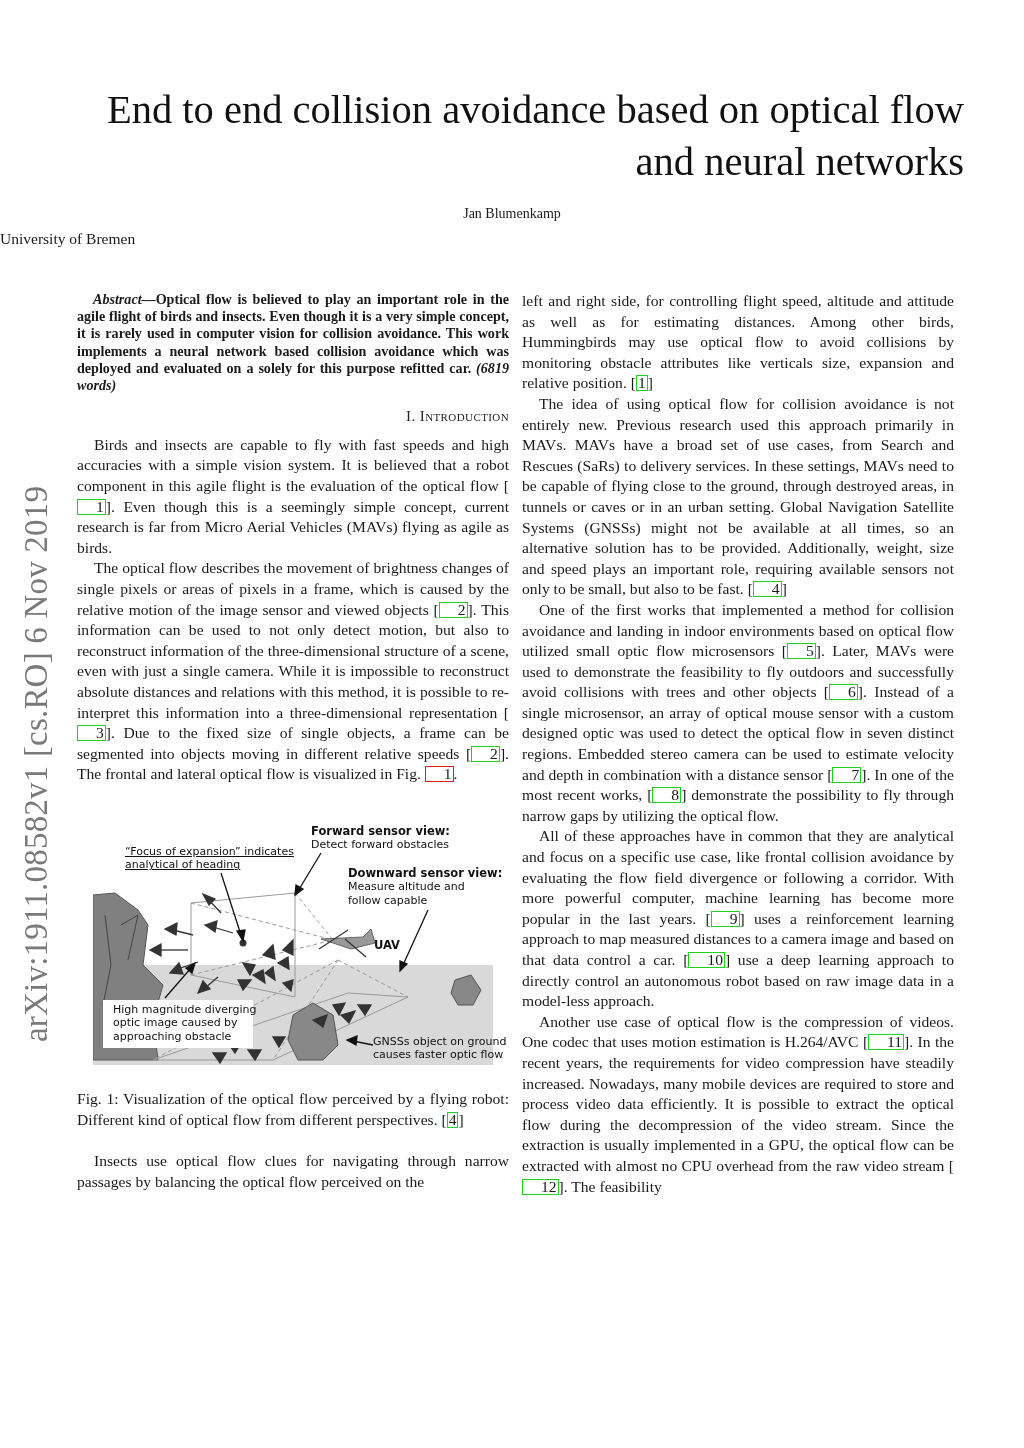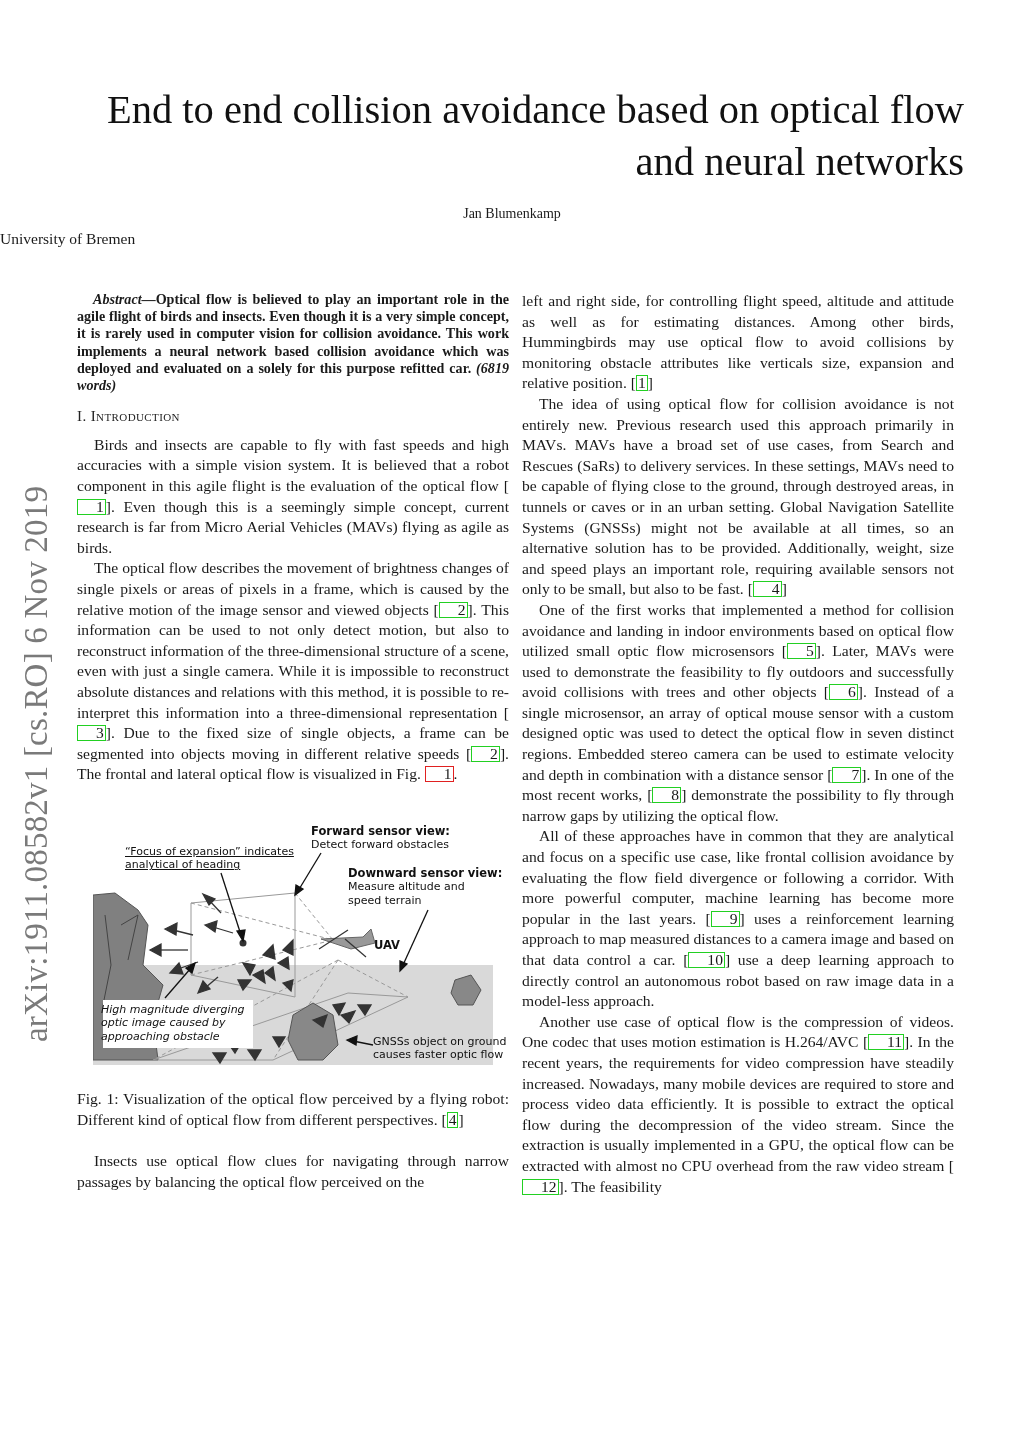--- a/index.html
+++ b/index.html
@@ -17,21 +17,21 @@
     position: absolute; left: 18px; top: 1042px;
     transform: rotate(-90deg); transform-origin: 0 0;
     font-size: 33px; color: #7a7a7a; white-space: nowrap; letter-spacing: 0.2px;
   }
   .col { position: absolute; width: 432px; font-size: 15.6px; line-height: 20.6px; text-align: justify; }
   .col.left { left: 70px; top: 291px; margin-left: 7px; }
   .col.right { left: 522px; top: 291px; }
   .abstract { font-weight: bold; font-size: 14.1px; line-height: 17.2px; text-indent: 16px; margin: 0; }
   .abstract i { font-weight: bold; }
   .section-head {
-    text-align: left; font-size: 15px; margin: 12px 0 8px 0; letter-spacing: 0.4px; color: #222;
+    text-align: right; font-size: 15px; margin: 12px 0 8px 0; letter-spacing: 0.4px; color: #222;
   }
   .section-head .sc { font-variant: small-caps; }
   p { margin: 0; text-indent: 17px; }
   p.noindent { text-indent: 0; }
   .cite { border: 1.2px solid #22d022; padding: 0 1px; line-height: 14px; display: inline-block; }
   .cite.red { border-color: #e02020; }
   .figure {
     width: 400px; height: 250px; margin: 30px 0 0 16px; position: relative;
     font-family: "DejaVu Sans", sans-serif;
   }
@@ -128,23 +128,23 @@
           <polygon points="307,156 307,146 314,149"></polygon>
         <line x1="72" y1="183" x2="98" y2="153"></line>
           <polygon points="102,148 99,158 93,153"></polygon>
         <line x1="280" y1="230" x2="260" y2="226"></line>
           <polygon points="254,225 264,221 263,230"></polygon>
       </g>
       <rect x="10" y="185" width="150" height="48" fill="#ffffff"></rect>
     </svg>
     <div class="fig-label" style="left:32px; top:30px;text-decoration:underline;"><span>“Focus of expansion” indicates</span><br><span>analytical of heading</span></div>
     <div class="fig-label" style="left:218px; top:10px;"><b>Forward sensor view:</b><br><span>Detect forward obstacles</span></div>
-    <div class="fig-label" style="left:255px; top:52px;"><b>Downward sensor view:</b><br><span>Measure altitude and</span><br><span>speed terrain</span></div>
+    <div class="fig-label" style="left:255px; top:52px;"><b>Downward sensor view:</b><br><span>Measure altitude and</span><br><span>follow capable</span></div>
     <div class="fig-label" style="left:281px; top:124px;"><b>UAV</b></div>
-    <div class="fig-label" style="left:8px; top:188px;font-style:italic;"><span>High magnitude diverging</span><br><span>optic image caused by</span><br><span>approaching obstacle</span></div>
+    <div class="fig-label" style="left:20px; top:188px;"><span>High magnitude diverging</span><br><span>optic image caused by</span><br><span>approaching obstacle</span></div>
     <div class="fig-label" style="left:280px; top:220px;"><span>GNSSs object on ground</span><br><span>causes faster optic flow</span></div>
   </div>
 
   <div class="caption"><span>Fig. 1: Visualization of the optical flow perceived by a flying robot: Different kind of optical flow from different perspectives. [</span><span class="cite">4</span><span>]</span></div>
 
   <div class="gap"></div>
   <p>Insects use optical flow clues for navigating through narrow passages by balancing the optical flow perceived on the</p>
 </div>
 
 <div class="col right">

